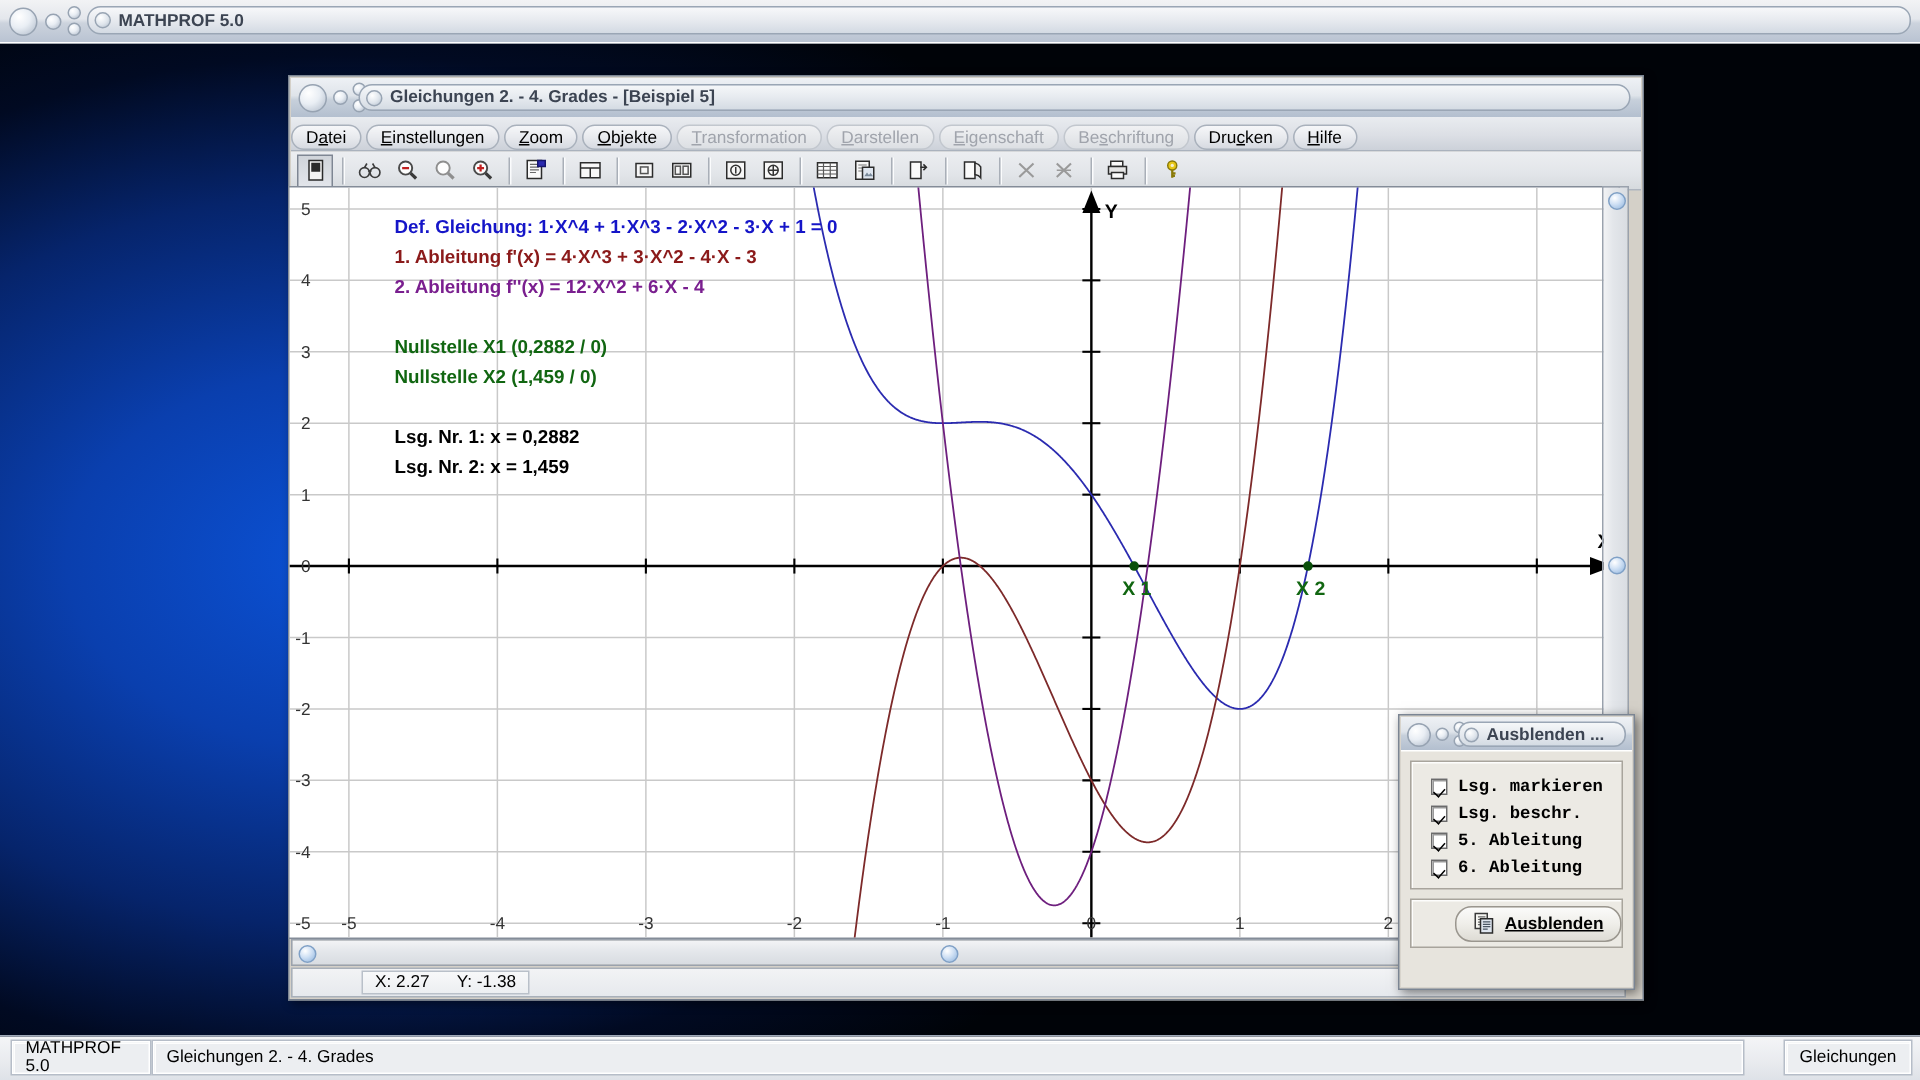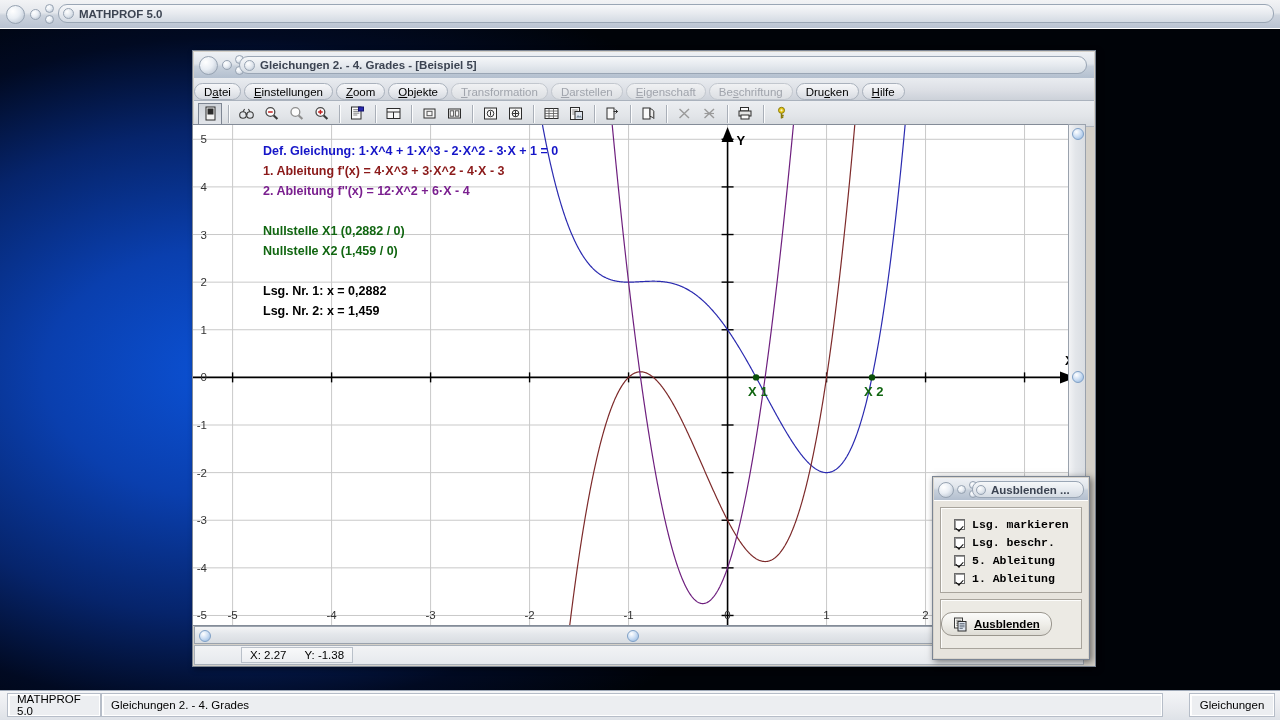--- a/index.html
+++ b/index.html
@@ -192,21 +192,21 @@
   .dlg-body{
     position:absolute;left:1px;top:23px;width:154px;height:158px;
     background:#e7e4dd;
     border-top:1px solid #fff;box-sizing:border-box;padding:6px;
   }
   .grp{
     border:1px solid #a8a49c;box-shadow:inset 1px 1px 0 #fdfdfc;
     background:#eceae4;box-sizing:border-box;
   }
   .grp.checks{height:86px;padding:7px 0 0 13px;}
-  .grp.action{margin-top:6px;height:50px;display:flex;align-items:center;justify-content:flex-start;}
+  .grp.action{margin-top:6px;height:33px;display:flex;align-items:center;justify-content:flex-end;}
   .ckrow{display:flex;align-items:center;height:18px;font-family:Liberation Mono, monospace;}
   .ckbox{
     width:11px;height:11px;flex:none;margin-right:7px;
     background:#fff;border:1px solid #6b6b6b;
     box-shadow:inset 1px 1px 0 #9a9a9a;
     position:relative;box-sizing:border-box;
   }
   .ckbox.checked:after{
     content:"";position:absolute;left:2px;top:4px;width:4px;height:6px;
     border:solid #000;border-width:0 1.6px 1.6px 0;transform:rotate(42deg);
@@ -576,21 +576,21 @@
           <div class="ckrow">
             <div class="ckbox checked"></div>
             <span class="cklabel">Lsg. beschr.</span>
           </div>
           <div class="ckrow">
             <div class="ckbox checked"></div>
             <span class="cklabel">5. Ableitung</span>
           </div>
           <div class="ckrow">
             <div class="ckbox checked"></div>
-            <span class="cklabel">1. Ableitung</span>
+            <span class="cklabel">6. Ableitung</span>
           </div>
         </div>
       <div class="grp action">
         <div class="hidebtn">
           <span>
             <svg class="ico" width="15" height="15" viewBox="0 0 15 15">
               <rect x="1.5" y="1" width="8" height="10" fill="#f6f6f2" stroke="#3a3a3a" stroke-width="1"></rect>
               <path d="M3.3 3.3h5M3.3 5h5M3.3 6.7h5M3.3 8.4h3.4" stroke="#6a6a6a" stroke-width=".8"></path>
               <rect x="5" y="4.5" width="8" height="9.5" fill="#dfe6ef" stroke="#2c2c2c" stroke-width="1"></rect>
               <path d="M6.6 6.6h5M6.6 8.2h5M6.6 9.8h5M6.6 11.4h3.2" stroke="#4a5664" stroke-width=".8"></path>

